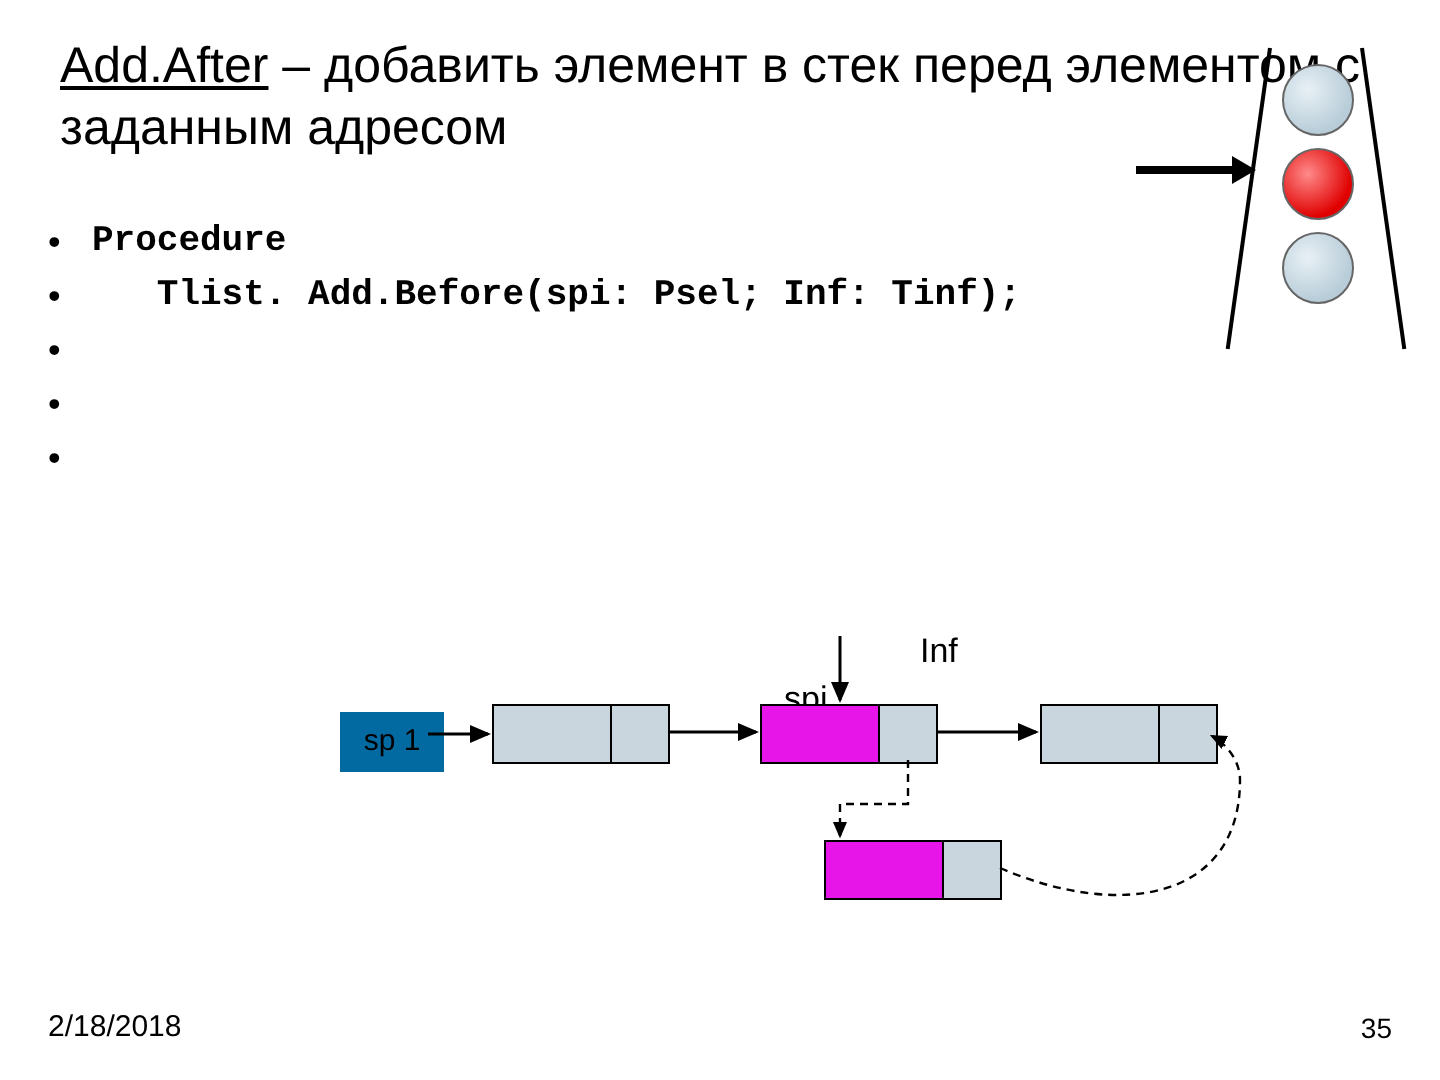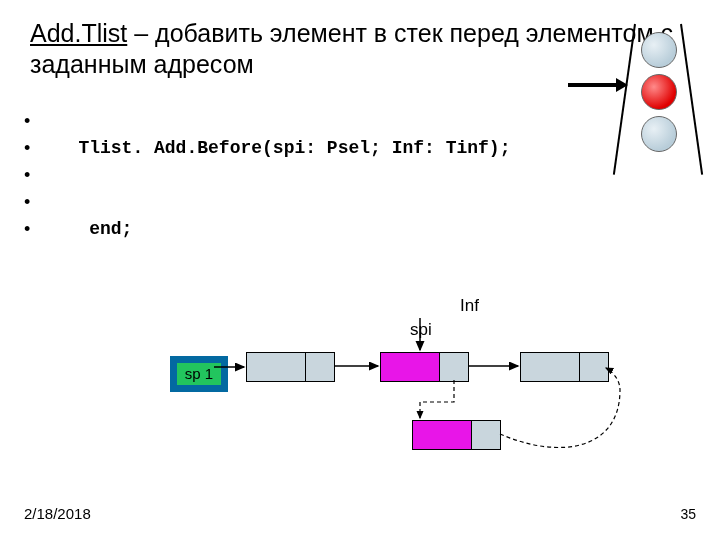--- a/index.html
+++ b/index.html
@@ -83,82 +83,82 @@
     width:0;height:0;border-top:7px solid transparent;border-bottom:7px solid transparent;border-left:12px solid #000;
   }
   
   .diagram {
     position: absolute;
     left: 150px;
     top: 330px;
     width: 520px;
     height: 160px;
   }
-  .lbl { position:absolute; font-size:17px; }
+  .lbl { position:absolute; font-size:17px;margin-top:20px; }
   .node {
     position:absolute;
     display:flex;
     border:1px solid #000;
   }
   .cell { border-right:1px solid #000; }
   .cell:last-child { border-right:none; }
   .gray { background:#c9d6dd; }
   .mag { background:#e815e8; }
   .sp1box {
     position:absolute;
-    border:7px solid #0369a1;
-    background:#22c55e;
+    border:4px solid #0369a1;
+    background:#0369a1;
     font-size:15px;
     text-align:center;
     line-height:22px;
   }
   svg.conn { position:absolute; top:0; left:0; width:520px; height:160px; overflow:visible; pointer-events:none; }
 </style>
 </head>
 <body>
 
 <div class="title">
-  <span class="underline">Add.Tlist</span><span> – добавить элемент в стек перед элементом с заданным адресом</span>
+  <span class="underline">Add.After</span><span> – добавить элемент в стек перед элементом с заданным адресом</span>
 </div>
 
 <div class="code-list">
   <div class="row">
       <span class="bullet">•</span>
+      <span class="mono">Procedure</span>
     </div>
   <div class="row">
       <span class="bullet">•</span>
       <span class="mono">   Tlist. Add.Before(spi: Psel; Inf: Tinf);</span>
     </div>
   <div class="row">
       <span class="bullet">•</span>
     </div>
   <div class="row">
       <span class="bullet">•</span>
     </div>
   <div class="row">
       <span class="bullet">•</span>
-      <span class="mono">    end;</span>
     </div>
 </div>
 
 <div class="tube">
   <div class="wall left"></div>
   <div class="wall right"></div>
   <div class="ball" style="top:18px;"></div>
   <div class="ball red" style="top:60px;"></div>
   <div class="ball" style="top:102px;"></div>
 </div>
 <div class="arrow-in">
   <div class="shaft"></div>
     <div class="head"></div>
 </div>
 
 <div class="diagram">
   <div class="lbl" style="left:310px; top:-34px;">Inf</div>
-  <div class="lbl" style="left:260px; top:-10px;">spi</div>
+  <div class="lbl" style="left:242px; top:-10px;">spi</div>
 
   <div class="sp1box" style="left:20px; top:26px; width:44px; height:22px;">sp 1</div>
 
   <div class="node" style="left:96px; top:22px; height:28px;">
     <div class="cell gray" style="width:58px;"></div>
     <div class="cell gray" style="width:28px;"></div>
   </div>
 
   <div class="node" style="left:230px; top:22px; height:28px;">
     <div class="cell mag" style="width:58px;"></div>

